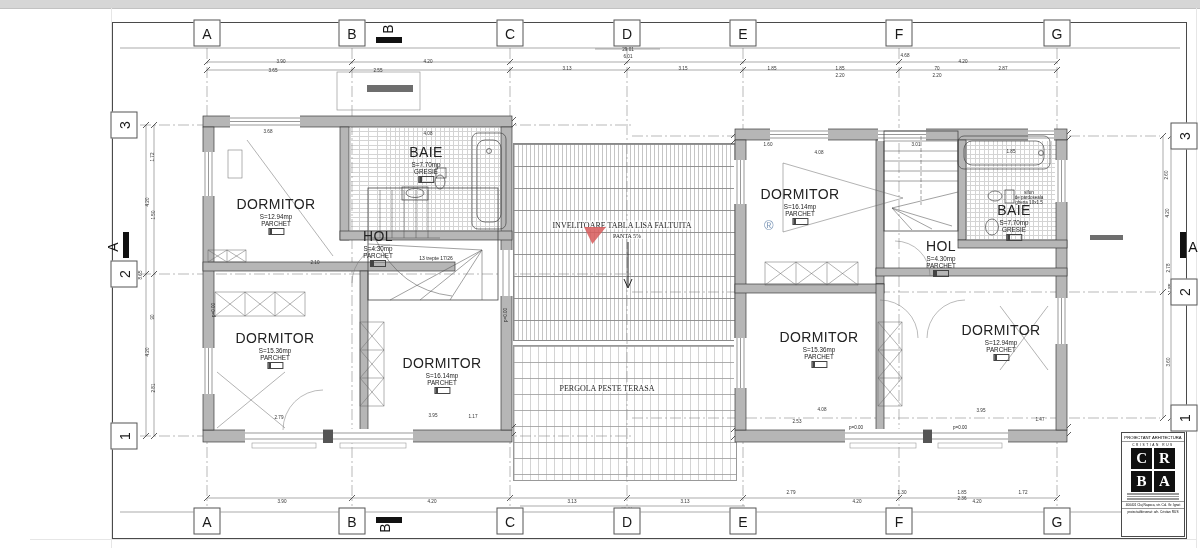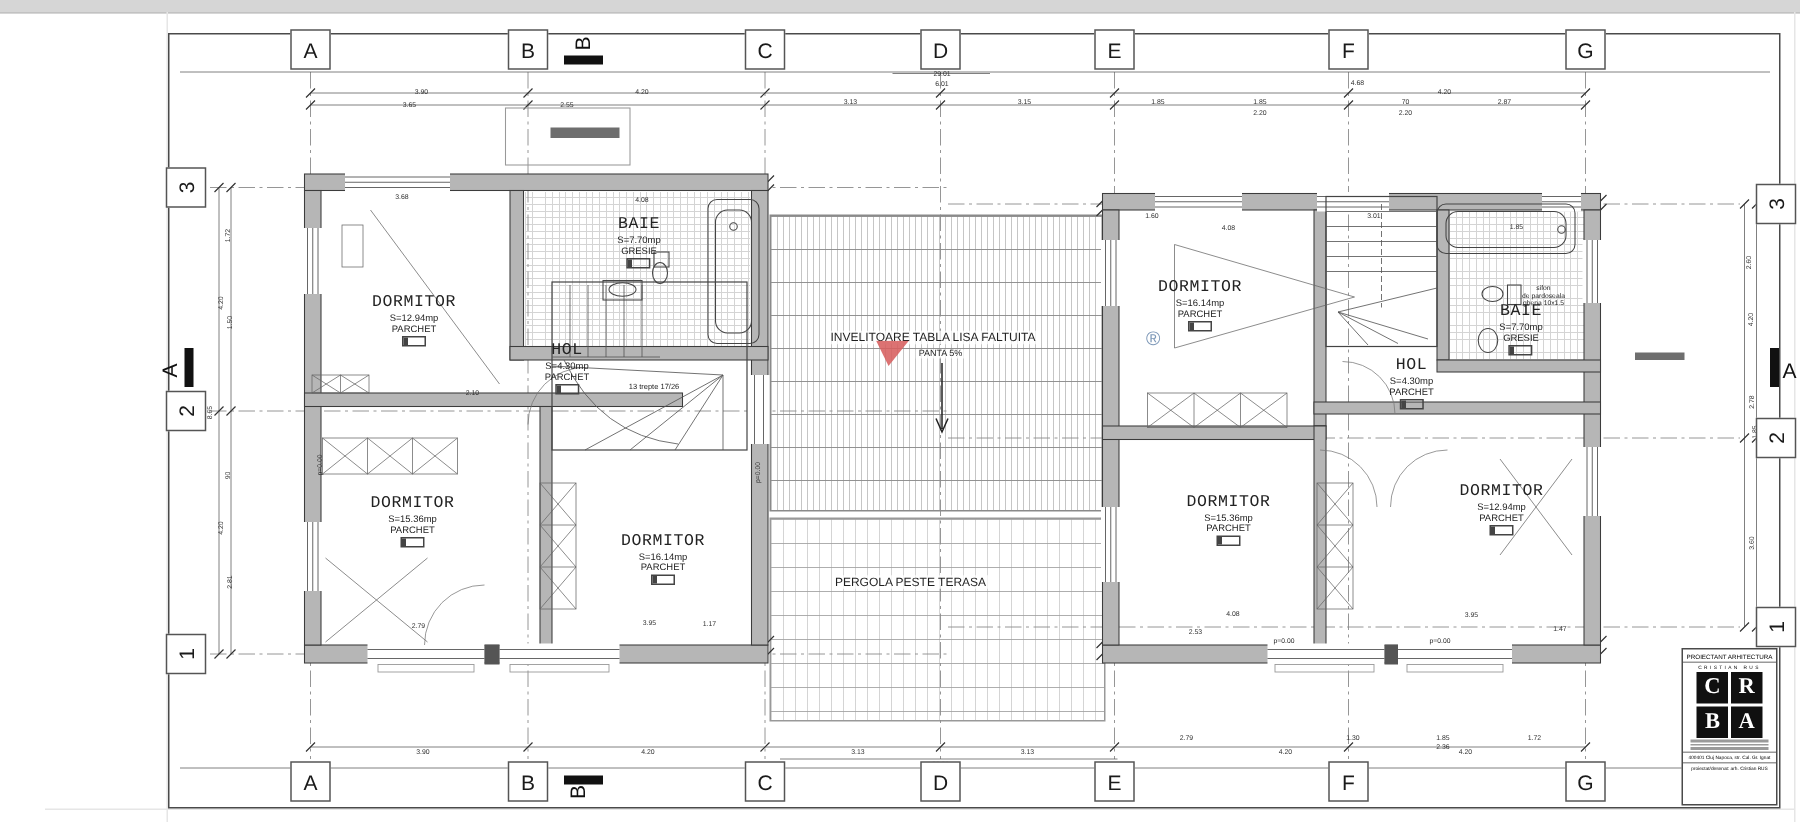--- a/index.html
+++ b/index.html
@@ -23,23 +23,23 @@
     repeating-linear-gradient(90deg,#d4d4d4 0 0.6px,transparent 0.6px 4.5px),
     repeating-linear-gradient(0deg,#d4d4d4 0 0.6px,transparent 0.6px 4.5px);}
   #tilesL{left:350px;top:128px;width:150px;height:103px;}
   #tilesR{left:966px;top:141px;width:90px;height:99px;}
 
   #plan{left:0;top:0;z-index:2;}
 
   .labels-layer{left:0;top:0;width:1200px;height:554px;z-index:3;pointer-events:none;}
   .dim{position:absolute;font-size:4.6px;color:#333;white-space:nowrap;transform:translate(-50%,-50%);}
   .ann{position:absolute;color:#1f1f1f;white-space:nowrap;transform:translate(-50%,-50%);}
-  .ann.bg{background:rgba(255,255,255,.72);padding:0 2px;}
+  .ann.bg{background:rgba(255,255,255,.72);padding:0 2px;font-family:Liberation Serif, serif;}
   .room{position:absolute;text-align:center;color:#222;transform:translate(-50%,0);}
-  .room .rname{display:block;font-size:11px;letter-spacing:.4px;font-family:Liberation Mono, monospace;}
+  .room .rname{display:block;font-size:14px;letter-spacing:.4px;}
   .room .rsub{display:block;font-size:6.3px;margin-top:.5px;}
   .room .flag{display:block;width:14px;height:5px;border:.6px solid #444;margin:1px auto 0;
     background:linear-gradient(90deg,#444 0 3px,transparent 3px);}
 
   .axes-layer{left:0;top:0;width:1200px;height:554px;z-index:4;pointer-events:none;}
   .axbox{position:absolute;width:25px;height:25px;border:1px solid #555;background:#fff;color:#1a1a1a;
     display:flex;align-items:center;justify-content:center;font-size:14px;transform:translate(-50%,-50%);}
 
   .secletter{position:absolute;font-size:14px;color:#111;transform:translate(-50%,-50%) rotate(-90deg);z-index:4;}
   .secletter.upright{transform:translate(-50%,-50%);}

